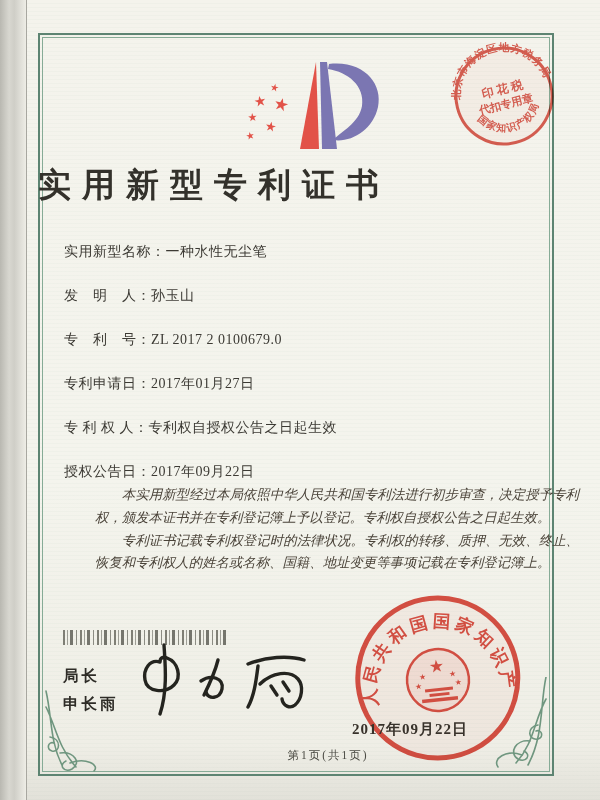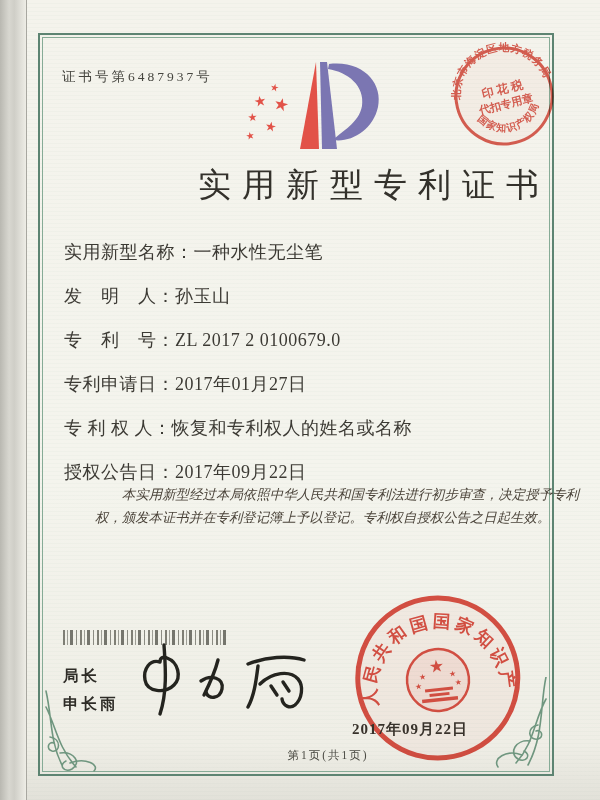--- a/index.html
+++ b/index.html
@@ -25,25 +25,25 @@
   }
   .frame-inner{
     position:absolute;inset:2px;border:1px solid #86ab96;
   }
   .cert-no{
     position:absolute;left:62px;top:68px;
     font-size:13.5px;letter-spacing:3px;color:#45453f;
   }
   .logo{position:absolute;left:224px;top:50px;}
   .title{
-    position:absolute;left:38px;top:163px;width:512px;text-align:right;
-    font-size:33px;font-weight:400;letter-spacing:11px;color:#33312b;
+    position:absolute;left:38px;top:163px;width:512px;text-align:left;
+    font-size:33px;font-weight:700;letter-spacing:11px;color:#33312b;
   }
   .fields{position:absolute;left:64px;top:243px;width:460px;}
-  .f-row{margin-bottom:26px;line-height:18px;font-size:18px;color:#3c3a34;letter-spacing:0.5px;}
+  .f-row{margin-bottom:26px;line-height:18px;font-size:14px;color:#3c3a34;letter-spacing:0.5px;}
   .f-label{color:#3c3a34;}
   .f-value{color:#3c3a34;}
   .paras{
     position:absolute;left:50px;top:484px;width:484px;
     font-size:13.4px;line-height:22.8px;text-align:justify;color:#4a4339;
     font-style:italic;
     margin-left:45px;
   }
   .paras p{margin:0;text-indent:2em;}
   .barcode{
@@ -97,21 +97,20 @@
     <svg width="70" height="95" viewBox="0 0 70 95" style="position:absolute;right:2px;bottom:2px;">
       <g fill="none" stroke="#6f967f" stroke-width="1.6" stroke-linecap="round">
         <path d="M66,0 C60,28 64,58 48,88 M66,22 C54,44 54,66 36,86"></path>
         <path d="M58,48 C46,50 48,64 58,62 C64,60 62,52 56,54"></path>
         <path d="M50,64 C36,62 28,76 38,82 C46,86 52,78 44,74"></path>
         <path d="M42,78 C26,72 12,82 18,90"></path>
       </g>
     </svg>
   </div>
 
-  <div class="cert-no">证书号第6487937号</div>
 
   <svg class="logo" width="180" height="112" viewBox="0 0 180 112">
     <polygon points="92,12 76,99 95,99" fill="#e25248"></polygon>
     <polygon points="96,12 103,12 113,99 98,99" fill="#7b76b2"></polygon>
     <path d="M105,14 C140,10 159,34 154,57 C149,80 127,93 109,90 C118,81 135,73 138,56 C141,36 124,22 104,19 Z" fill="#7b76b2"></path>
     <g fill="#e25248" text-anchor="middle" font-family="'DejaVu Sans',sans-serif">
       <text x="50" y="41" font-size="10" transform="rotate(12 50 41)">★</text>
       <text x="37" y="56" font-size="14" transform="rotate(-10 37 56)">★</text>
       <text x="56" y="60" font-size="17" transform="rotate(14 56 60)">★</text>
       <text x="29" y="71" font-size="11" transform="rotate(-6 29 71)">★</text>
@@ -129,29 +128,30 @@
     <div class="f-row">
       <span class="f-label">发　明　人：</span><span class="f-value">孙玉山</span>
     </div>
     <div class="f-row">
       <span class="f-label">专　利　号：</span><span class="f-value">ZL 2017 2 0100679.0</span>
     </div>
     <div class="f-row">
       <span class="f-label">专利申请日：</span><span class="f-value">2017年01月27日</span>
     </div>
     <div class="f-row">
-      <span class="f-label">专 利 权 人：</span><span class="f-value">恢复和专利权人的姓名或名称</span>
+      <span class="f-label">专 利 权 人：</span><span class="f-value">专利权自授权公告之日起生效</span>
     </div>
     <div class="f-row">
       <span class="f-label">授权公告日：</span><span class="f-value">2017年09月22日</span>
     </div>
   </div>
 
   <div class="paras">
     <p>本实用新型经过本局依照中华人民共和国专利法进行初步审查，决定授予专利权，颁发本证书并在专利登记簿上予以登记。专利权自授权公告之日起生效。</p>
+    <p>专利证书记载专利权登记时的法律状况。专利权的转移、质押、无效、终止、恢复和专利权人的姓名或名称、国籍、地址变更等事项记载在专利登记簿上。</p>
   </div>
 
   <div class="barcode"></div>
 
   <div class="director">
     <div>局长</div>
     <div>申长雨</div>
   </div>
 
   <svg class="sig" width="195" height="82" viewBox="0 0 195 82">

